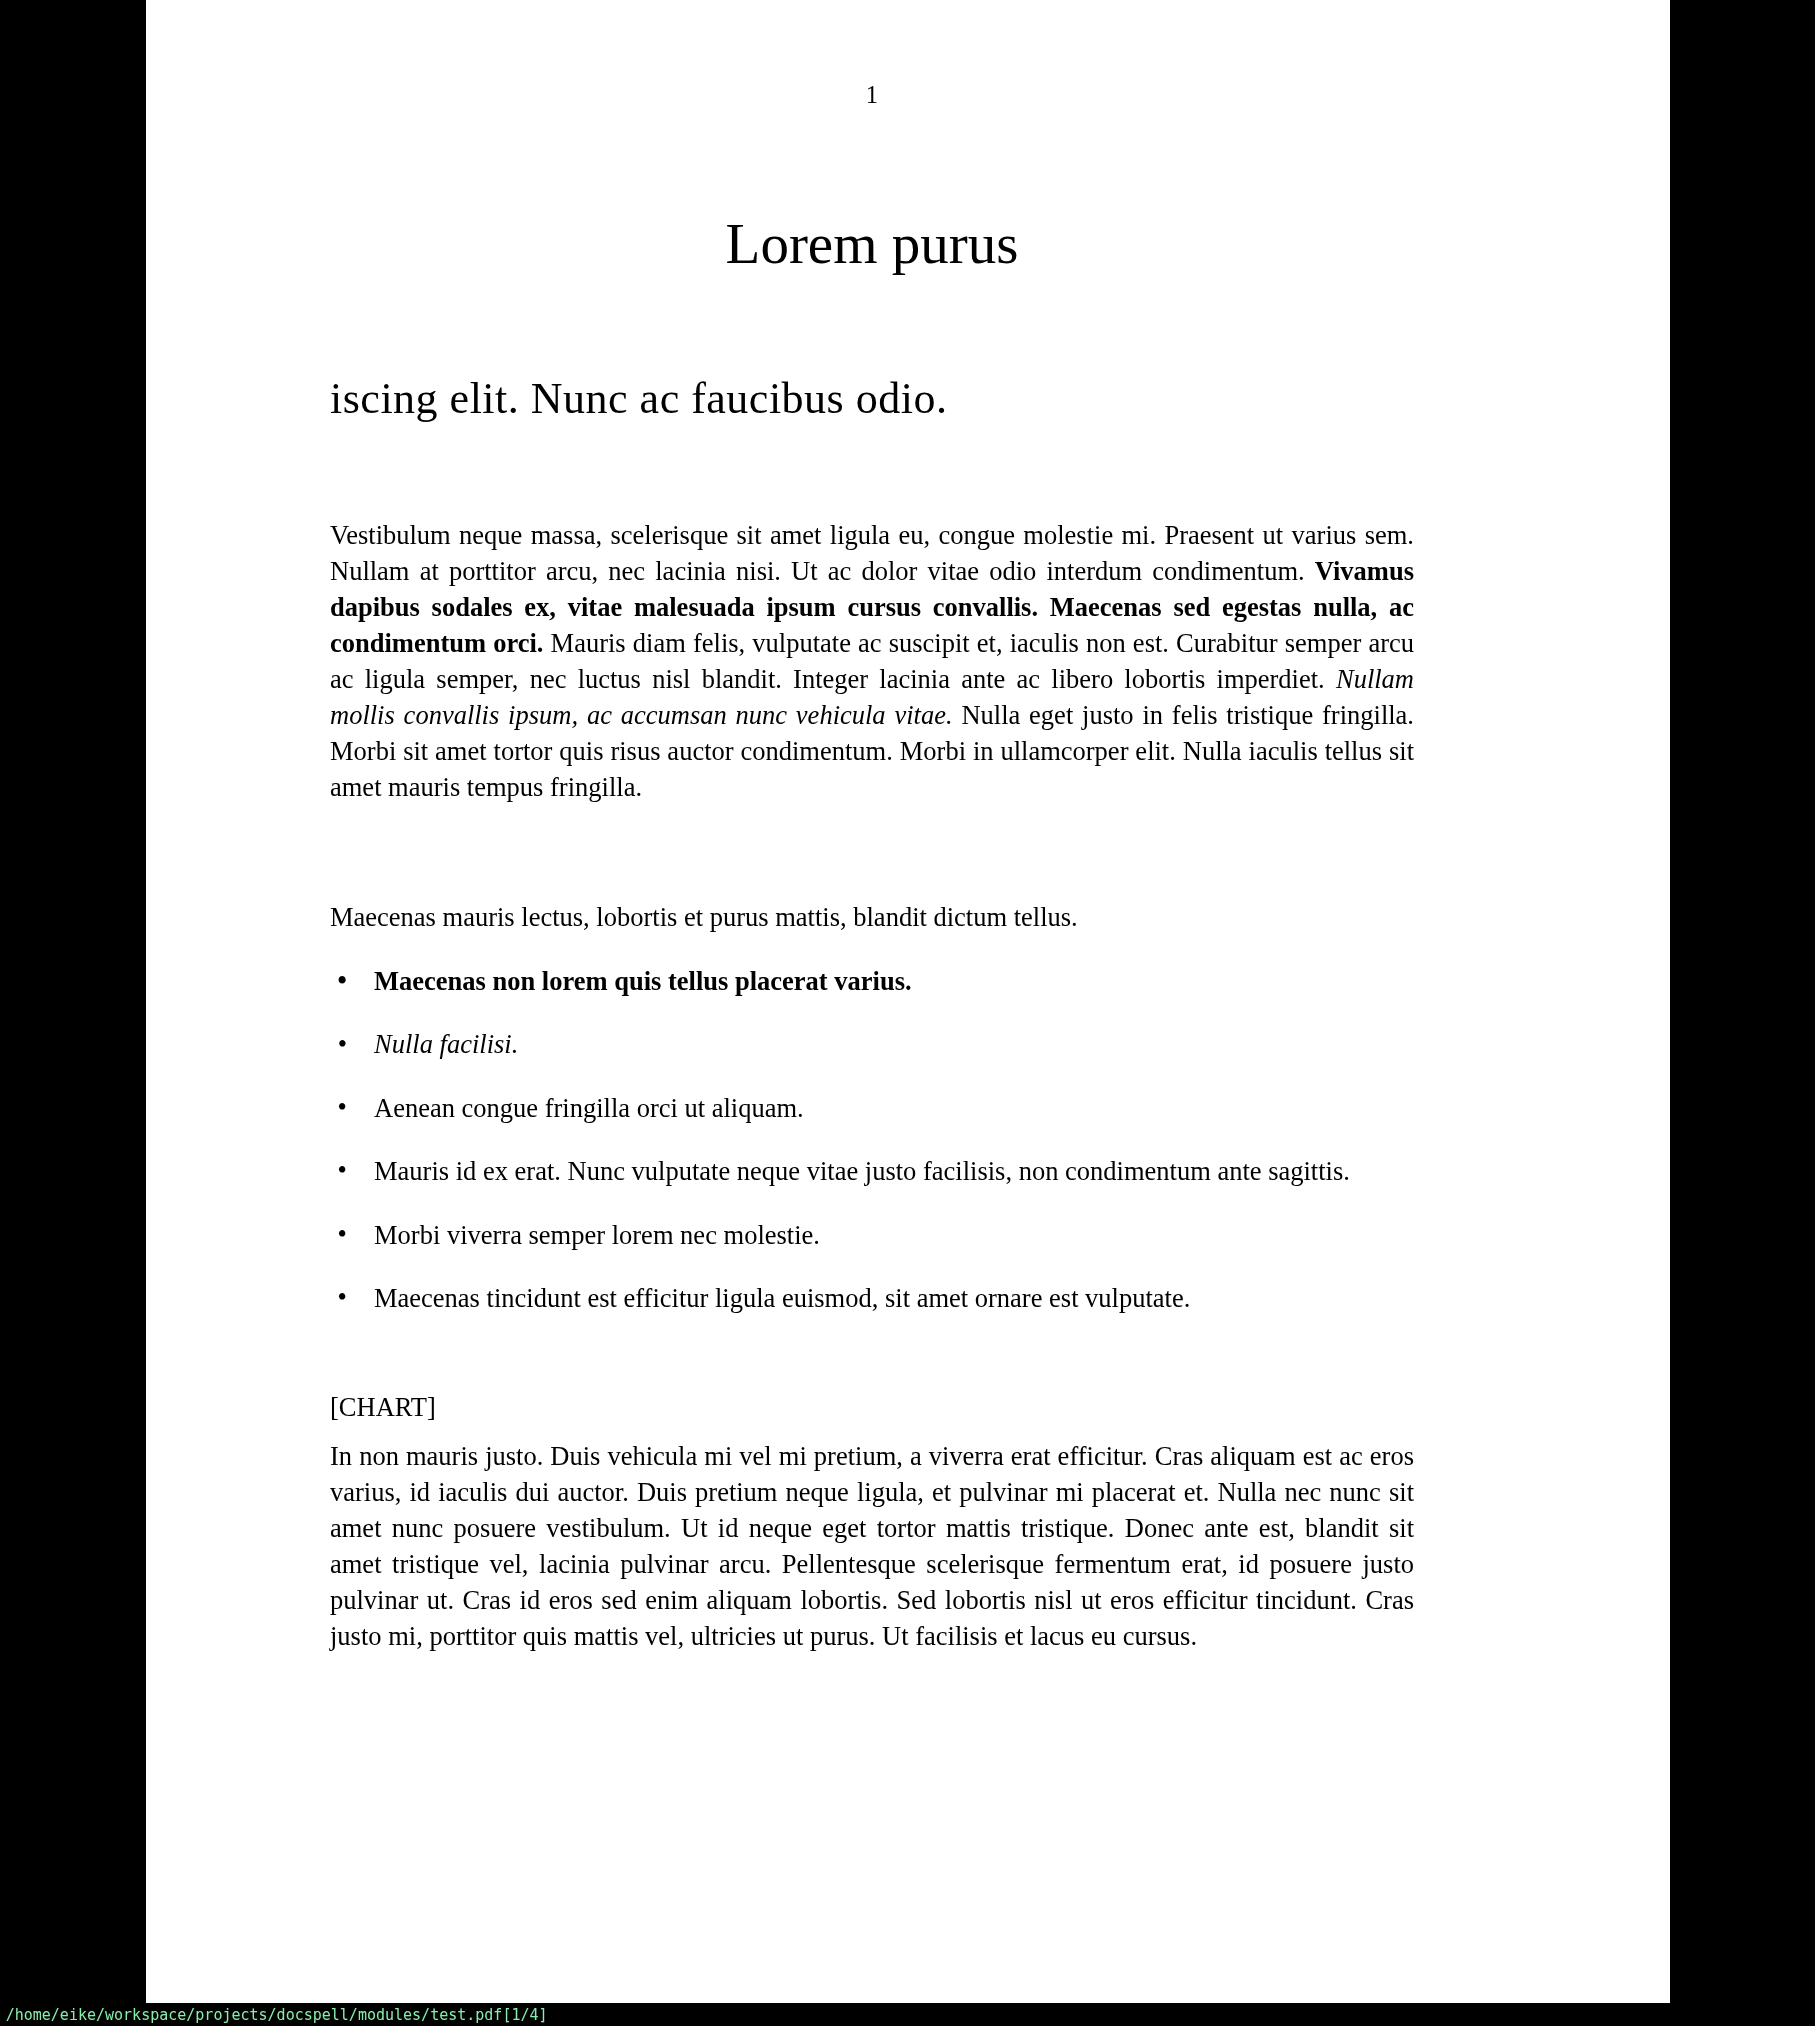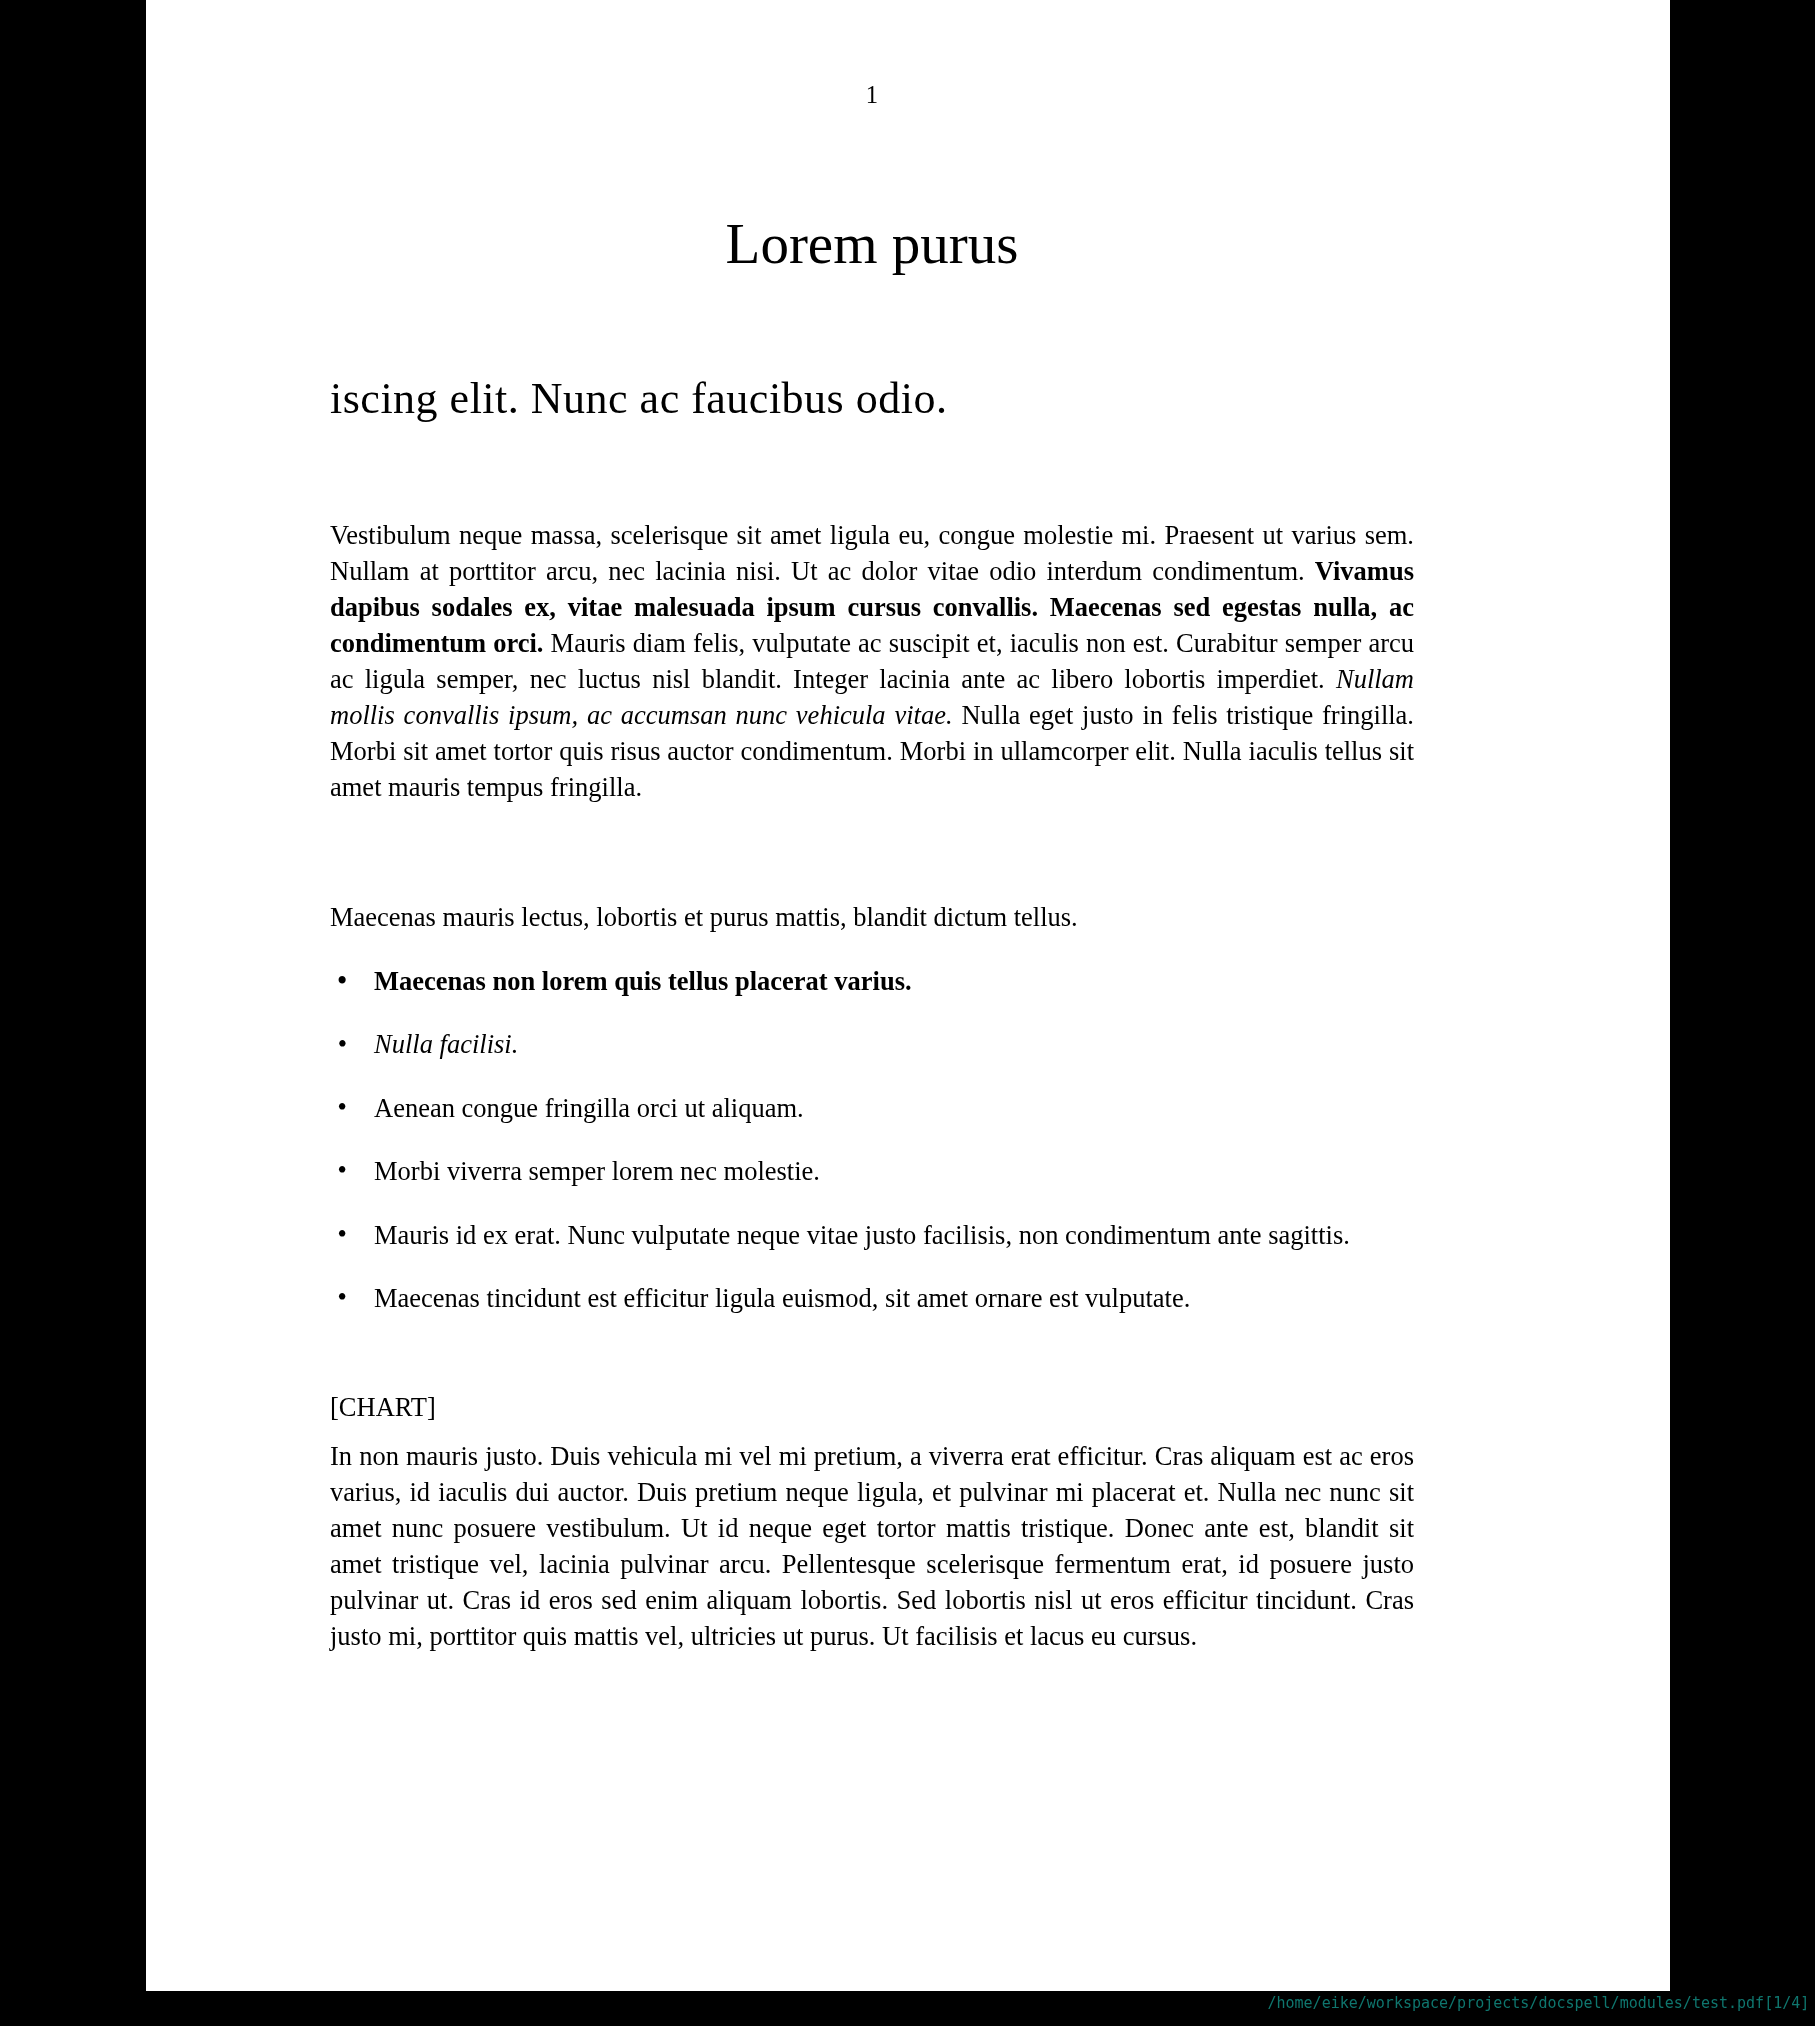--- a/index.html
+++ b/index.html
@@ -55,26 +55,26 @@
   .bullets li.em-bold { font-weight: bold; }
   .bullets li.em-italic { font-style: italic; }
   .chart-placeholder {
     position: absolute; top: 1389px; left: 184px;
     font-size: 26.5px; line-height: 36px; font-family: Liberation Serif, serif;
   }
   .p3 { position: absolute; top: 1438px; left: 184px; width: 1084px; }
   .run-bold { font-weight: bold; }
   .run-italic { font-style: italic; }
   .statusbar {
-    position: absolute; left: 0; bottom: 12px;
+    position: absolute; left: 0; bottom: 0;
     width: 100%; height: 23px;
-    background: #000000; color: #0f766e;
+    background: #000000; color: #86efac;
     font-family: "DejaVu Sans Mono", monospace;
     font-size: 15px;
-    display: flex; justify-content: flex-end; align-items: center;
+    display: flex; justify-content: flex-start; align-items: center;
     padding: 0 5.7px; box-sizing: border-box;
     white-space: nowrap;
   }
 </style>
 </head>
 <body>
 
 <div class="viewer">
 
   <div class="page">
@@ -88,22 +88,22 @@
     </h2>
 
     <p class="bodytext p1"><span>Vestibulum neque massa, scelerisque sit amet ligula eu, congue molestie mi. Praesent ut varius sem. Nullam at porttitor arcu, nec lacinia nisi. Ut ac dolor vitae odio interdum condimentum. </span><span class="run-bold">Vivamus dapibus sodales ex, vitae malesuada ipsum cursus convallis. Maecenas sed egestas nulla, ac condimentum orci.</span><span> Mauris diam felis, vulputate ac suscipit et, iaculis non est. Curabitur semper arcu ac ligula semper, nec luctus nisl blandit. Integer lacinia ante ac libero lobortis imperdiet. </span><span class="run-italic">Nullam mollis convallis ipsum, ac accumsan nunc vehicula vitae.</span><span> Nulla eget justo in felis tristique fringilla. Morbi sit amet tortor quis risus auctor condimentum. Morbi in ullamcorper elit. Nulla iaculis tellus sit amet mauris tempus fringilla.</span></p>
 
     <p class="bodytext p2">Maecenas mauris lectus, lobortis et purus mattis, blandit dictum tellus.</p>
 
     <ul class="bullets">
       <li class="em-bold">Maecenas non lorem quis tellus placerat varius.</li>
       <li class="em-italic">Nulla facilisi.</li>
       <li>Aenean congue fringilla orci ut aliquam.</li>
+      <li>Mauris id ex erat. Nunc vulputate neque vitae justo facilisis, non condimentum ante sagittis.</li>
       <li>Morbi viverra semper lorem nec molestie.</li>
-      <li>Mauris id ex erat. Nunc vulputate neque vitae justo facilisis, non condimentum ante sagittis.</li>
       <li>Maecenas tincidunt est efficitur ligula euismod, sit amet ornare est vulputate.</li>
     </ul>
 
     <div class="chart-placeholder">[CHART]</div>
 
     <p class="bodytext p3">In non mauris justo. Duis vehicula mi vel mi pretium, a viverra erat efficitur. Cras aliquam est ac eros varius, id iaculis dui auctor. Duis pretium neque ligula, et pulvinar mi placerat et. Nulla nec nunc sit amet nunc posuere vestibulum. Ut id neque eget tortor mattis tristique. Donec ante est, blandit sit amet tristique vel, lacinia pulvinar arcu. Pellentesque scelerisque fermentum erat, id posuere justo pulvinar ut. Cras id eros sed enim aliquam lobortis. Sed lobortis nisl ut eros efficitur tincidunt. Cras justo mi, porttitor quis mattis vel, ultricies ut purus. Ut facilisis et lacus eu cursus.</p>
 
   </div>
 
   <div class="statusbar">

